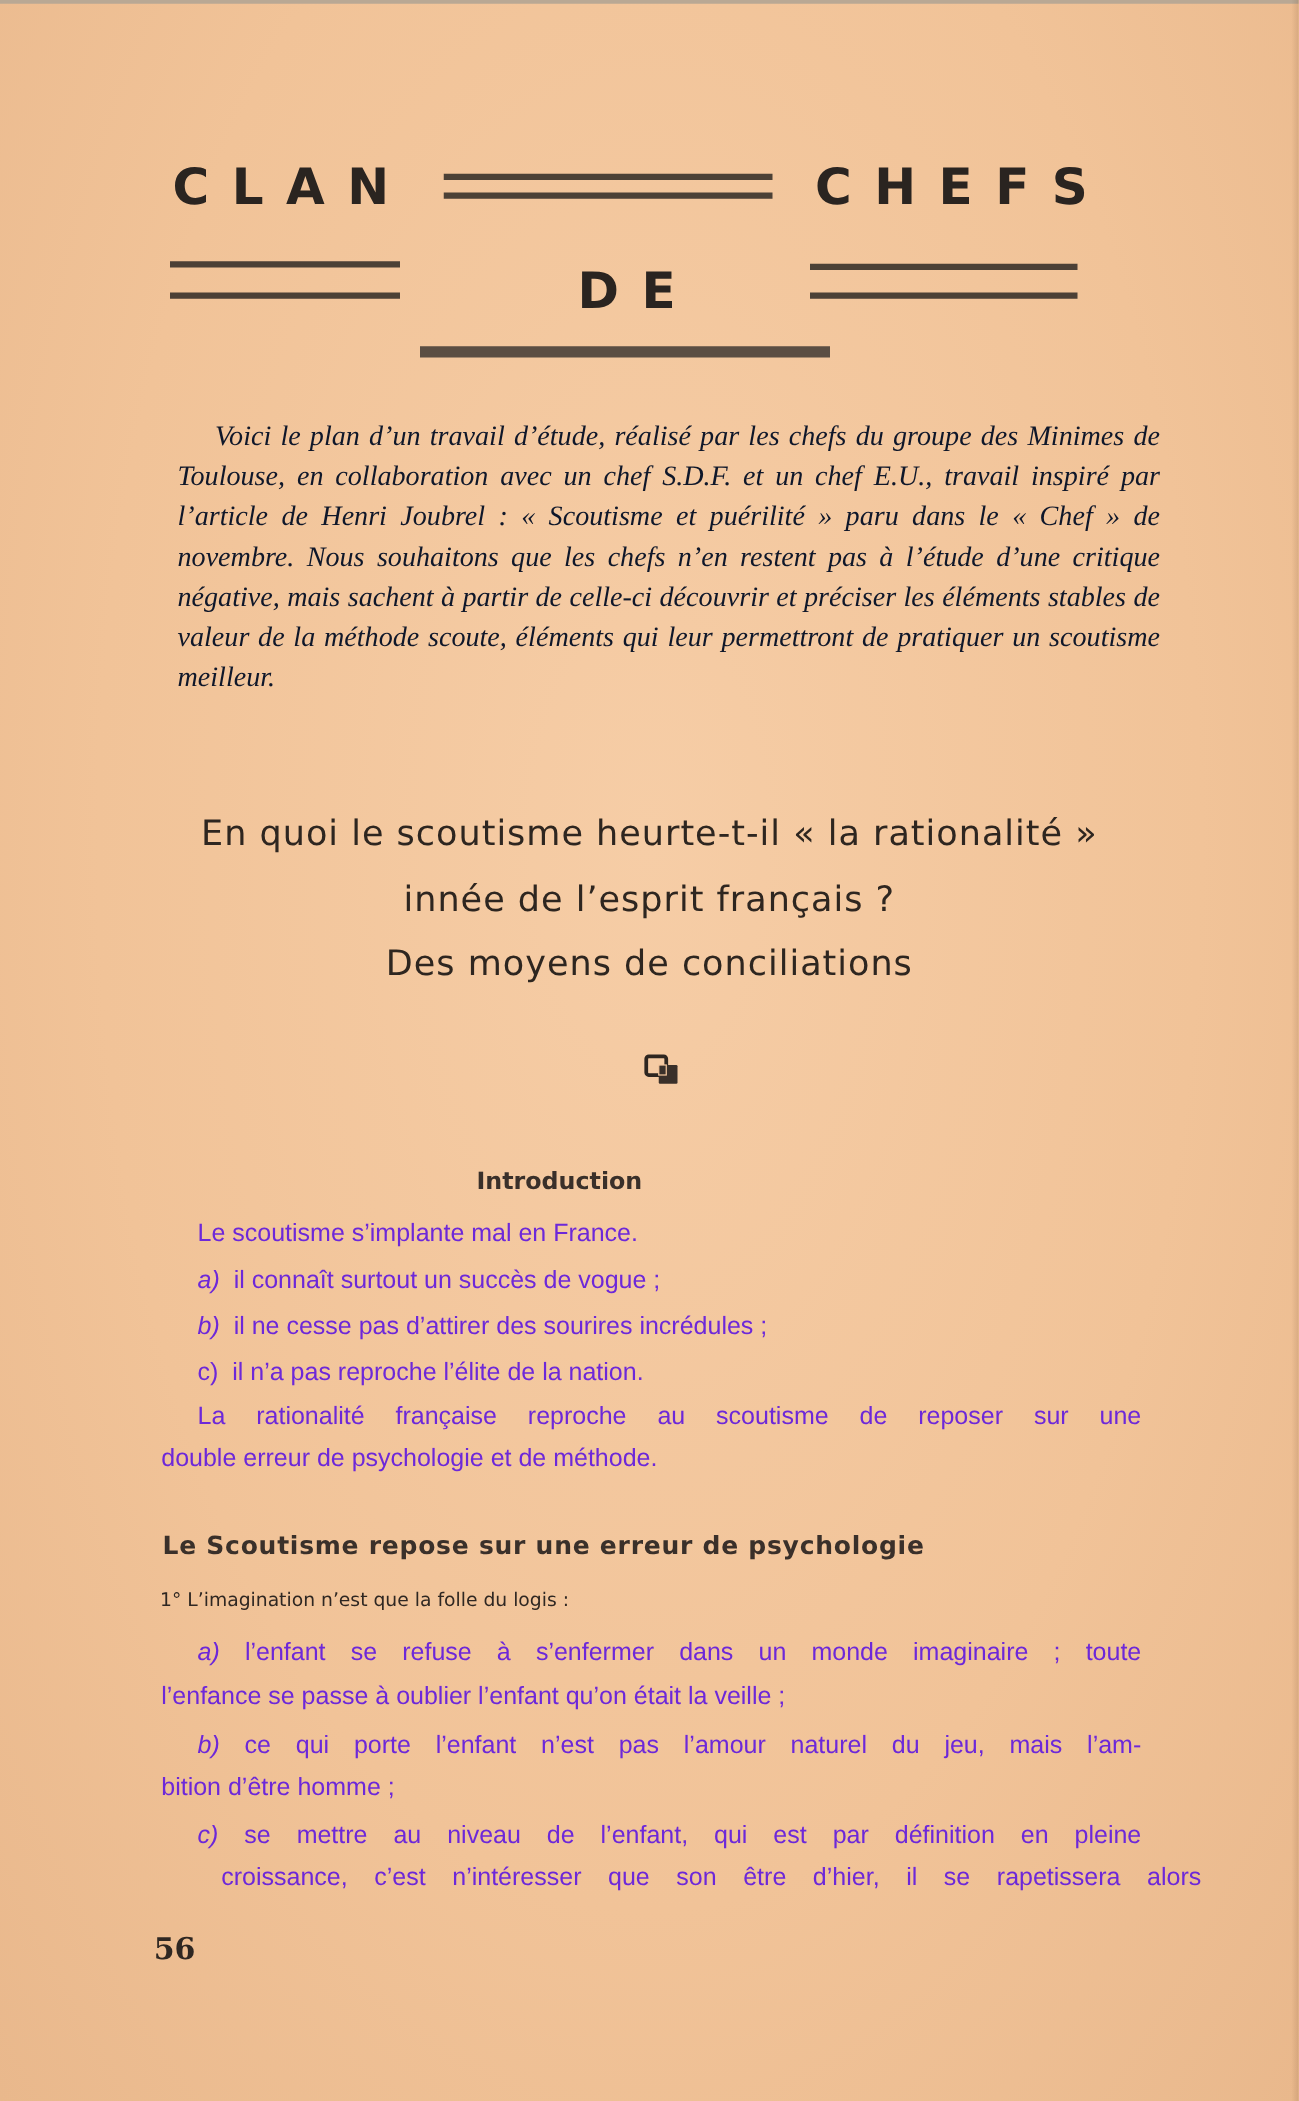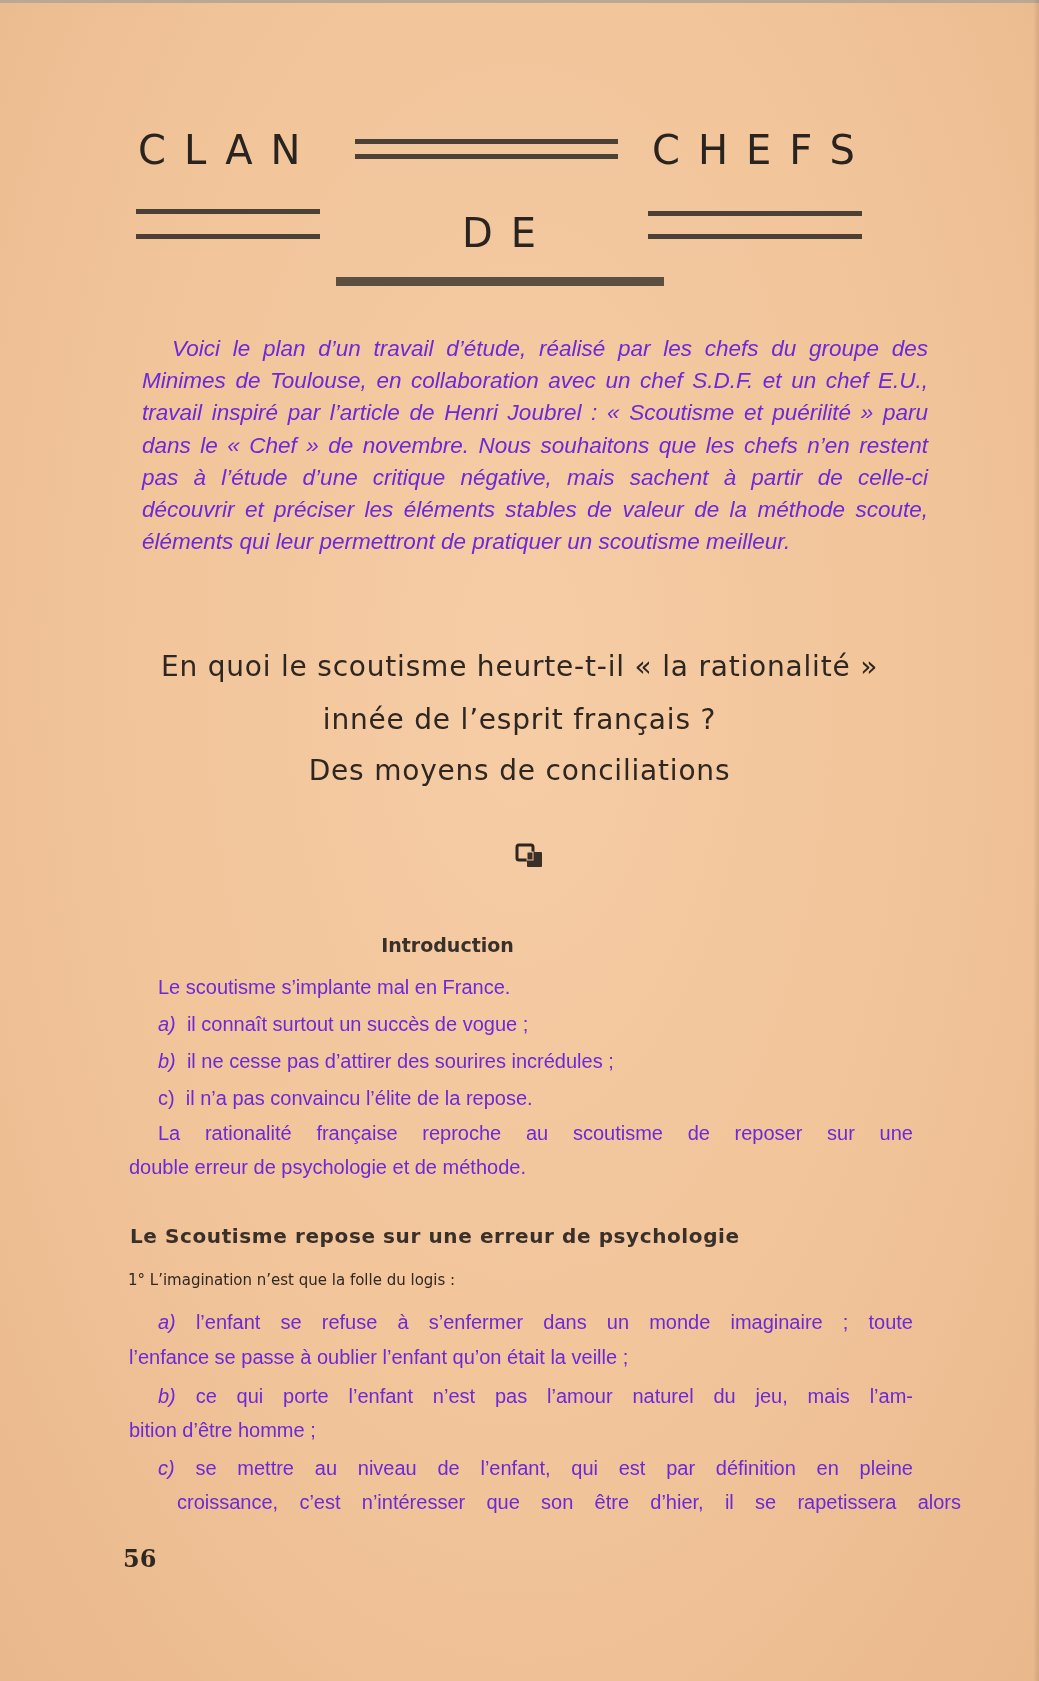--- a/index.html
+++ b/index.html
@@ -6,29 +6,29 @@
     body {
       width: 1039px; height: 1681px; overflow: hidden;
       background: #f2c59c;
       background-image: radial-gradient(ellipse at 50% 40%, #f6cda6 0%, #f1c398 60%, #e9b88c 100%);
       position: relative;
       color: #2e2620;
     }
     .page-top-edge { position: absolute; left: 0; top: 0; width: 1039px; height: 3px; background: #b9a894; }
     .page-right-edge { position: absolute; right: 0; top: 0; width: 6px; height: 1681px; background: linear-gradient(to right, rgba(0,0,0,0), rgba(120,80,50,0.18)); }
 
-    .hdr-word { position: absolute; font-family: "DejaVu Sans", sans-serif; font-size: 40px; letter-spacing: 18px; color: #2a2420; font-weight: 400; }
+    .hdr-word { position: absolute; font-family: "DejaVu Sans", sans-serif; font-size: 40px; letter-spacing: 18px; color: #2a2420; font-weight: 700; }
     .rule { position: absolute; height: 5px; background: #3a322b; opacity: 0.9; }
     .rule.thick { height: 9px; background: #4a4038; }
 
     .intro-par {
       position: absolute; left: 142px; top: 333px; width: 786px;
-      font-family: Liberation Sans, sans-serif; font-style: italic;
+      font-family: Liberation Serif, serif; font-style: italic;
       font-size: 22.5px; line-height: 32.2px; text-align: justify; text-indent: 30px;
-      color: #6d28d9;
+      color: #0f172a;
     }
     .title-line {
       position: absolute; left: 0; width: 1039px; text-align: center;
       font-family: "DejaVu Sans", sans-serif; font-size: 28px; color: #2e2620; letter-spacing: 0.8px;
     }
     .ornament { position: absolute; left: 515px; top: 843px; width: 30px; height: 26px; }
 
     .sec-title {
       position: absolute; left: 0; width: 895px; text-align: center;
       font-family: "DejaVu Sans", sans-serif; font-weight: bold; font-size: 19px; color: #3a302a;
@@ -85,21 +85,21 @@
 <div class="body-line" style="left:158px; top:1013px;">
   <span class="lbl">a)</span>&nbsp;
   <span>il connaît surtout un succès de vogue ;</span>
 </div>
 <div class="body-line" style="left:158px; top:1050px;">
   <span class="lbl">b)</span>&nbsp;
   <span>il ne cesse pas d’attirer des sourires incrédules ;</span>
 </div>
 <div class="body-line" style="left:158px; top:1087px;">
   <span>c)</span>&nbsp;
-  <span>il n’a pas convaincu l’élite de la repose.</span>
+  <span>il n’a pas reproche l’élite de la nation.</span>
 </div>
 <div class="body-line just" style="left:158px; top:1122px; width:755px;">La rationalité française reproche au scoutisme de reposer sur une</div>
 <div class="body-line" style="left:129px; top:1156px;">double erreur de psychologie et de méthode.</div>
 
 <div class="sec-title left" style="top:1224px;">Le Scoutisme repose sur une erreur de psychologie</div>
 <div class="sans-line" style="left:128px; top:1271px;">1° L’imagination n’est que la folle du logis :</div>
 
 <div class="body-line just" style="left:158px; top:1311px; width:755px;">
   <span class="lbl">a)</span>
   <span>l’enfant se refuse à s’enfermer dans un monde imaginaire ; toute</span>

